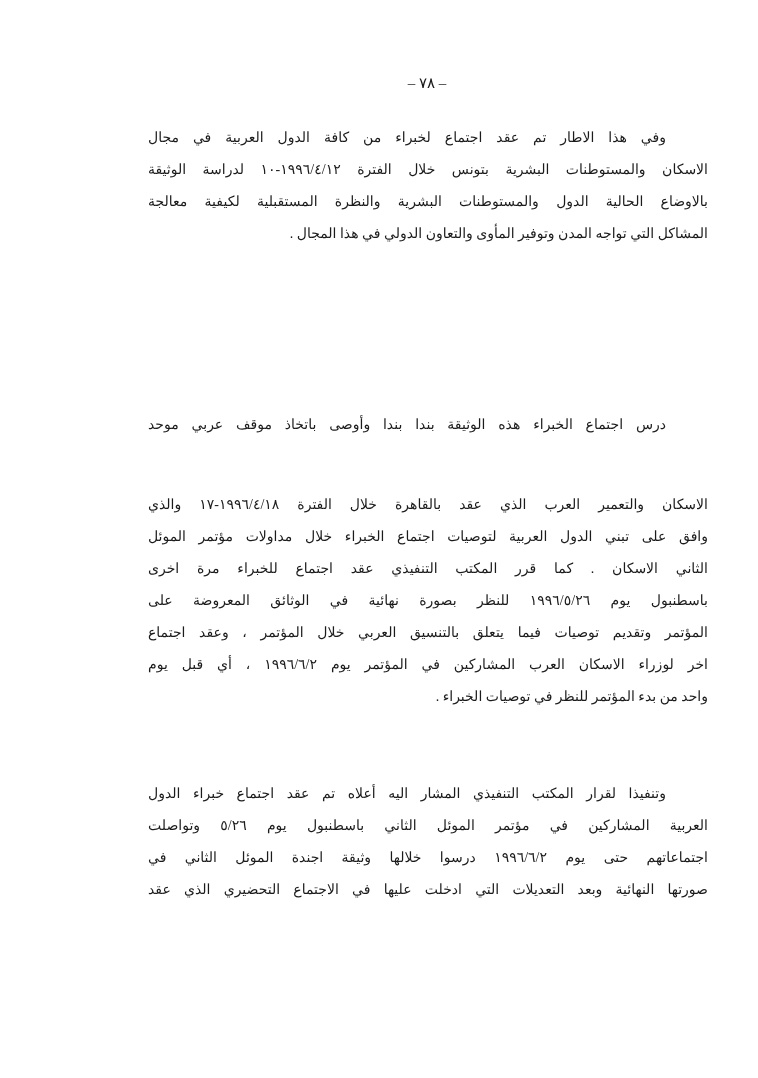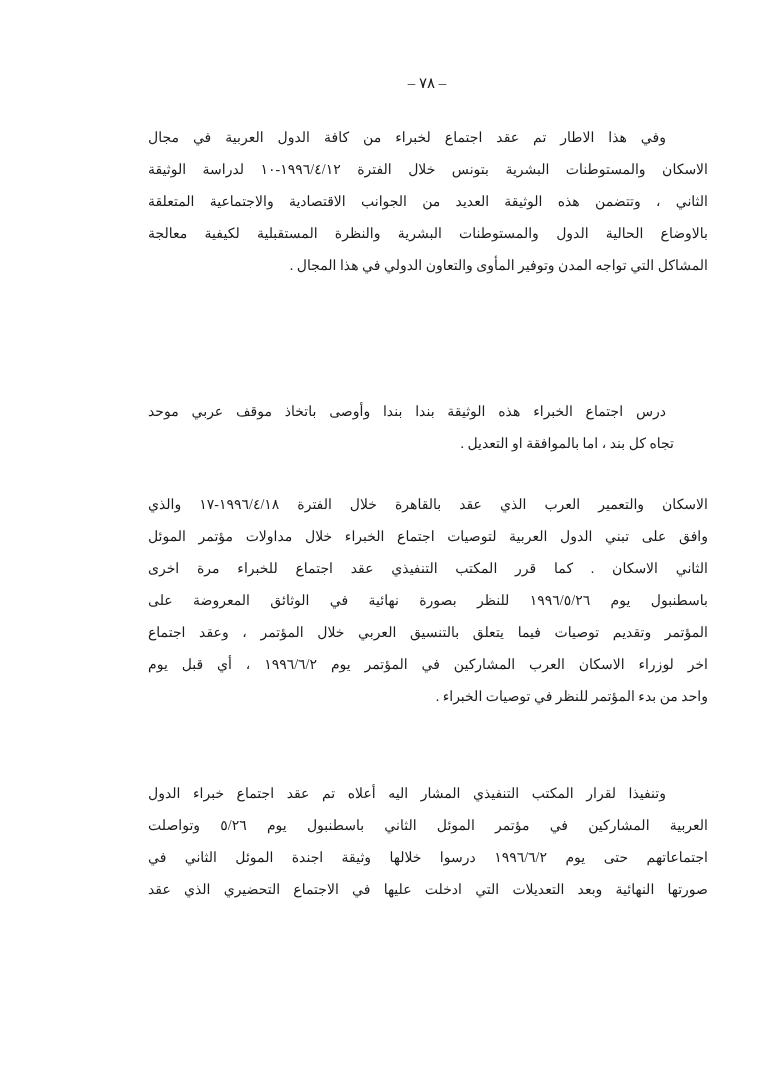--- a/index.html
+++ b/index.html
@@ -44,42 +44,40 @@
   .para .line.indent {
     padding-right: 42px;
   }
   .para .line.last {
     text-align-last: right;
   }
   .para .line.pad34 {
     padding-right: 34px;
   }
   #p1 { top: 122px; }
-  #p2 { top: 396px; }
+  #p2 { top: 409px; }
   #p3 { top: 489px; }
   #p4 { top: 778px; }
 </style>
 </head>
 <body>
 
 <div class="page">
 
   <div class="pageno">– ٧٨ –</div>
 
   <div class="para" id="p1">
     <div class="line indent">وفي هذا الاطار تم عقد اجتماع لخبراء من كافة الدول العربية في مجال</div>
     <div class="line">الاسكان والمستوطنات البشرية بتونس خلال الفترة ⁦١٩٩٦/٤/١٢-١٠⁩ لدراسة الوثيقة</div>
-    <div class="line">الثاني ، وتتضمن هذه الوثيقة العديد من الجوانب الاقتصادية والاجتماعية المتعلقة</div>
     <div class="line">بالاوضاع الحالية الدول والمستوطنات البشرية والنظرة المستقبلية لكيفية معالجة</div>
     <div class="line last">المشاكل التي تواجه المدن وتوفير المأوى والتعاون الدولي في هذا المجال .</div>
   </div>
 
   <div class="para" id="p2">
     <div class="line indent">درس اجتماع الخبراء هذه الوثيقة بندا بندا وأوصى باتخاذ موقف عربي موحد</div>
-    <div class="line last pad34">تجاه كل بند ، اما بالموافقة او التعديل .</div>
   </div>
 
   <div class="para" id="p3">
     <div class="line">الاسكان والتعمير العرب الذي عقد بالقاهرة خلال الفترة ⁦١٩٩٦/٤/١٨-١٧⁩ والذي</div>
     <div class="line">وافق على تبني الدول العربية لتوصيات اجتماع الخبراء خلال مداولات مؤتمر الموئل</div>
     <div class="line">الثاني الاسكان . كما قرر المكتب التنفيذي عقد اجتماع للخبراء مرة اخرى</div>
     <div class="line">باسطنبول يوم ⁦١٩٩٦/٥/٢٦⁩ للنظر بصورة نهائية في الوثائق المعروضة على</div>
     <div class="line">المؤتمر وتقديم توصيات فيما يتعلق بالتنسيق العربي خلال المؤتمر ، وعقد اجتماع</div>
     <div class="line">اخر لوزراء الاسكان العرب المشاركين في المؤتمر يوم ⁦١٩٩٦/٦/٢⁩ ، أي قبل يوم</div>
     <div class="line last">واحد من بدء المؤتمر للنظر في توصيات الخبراء .</div>

